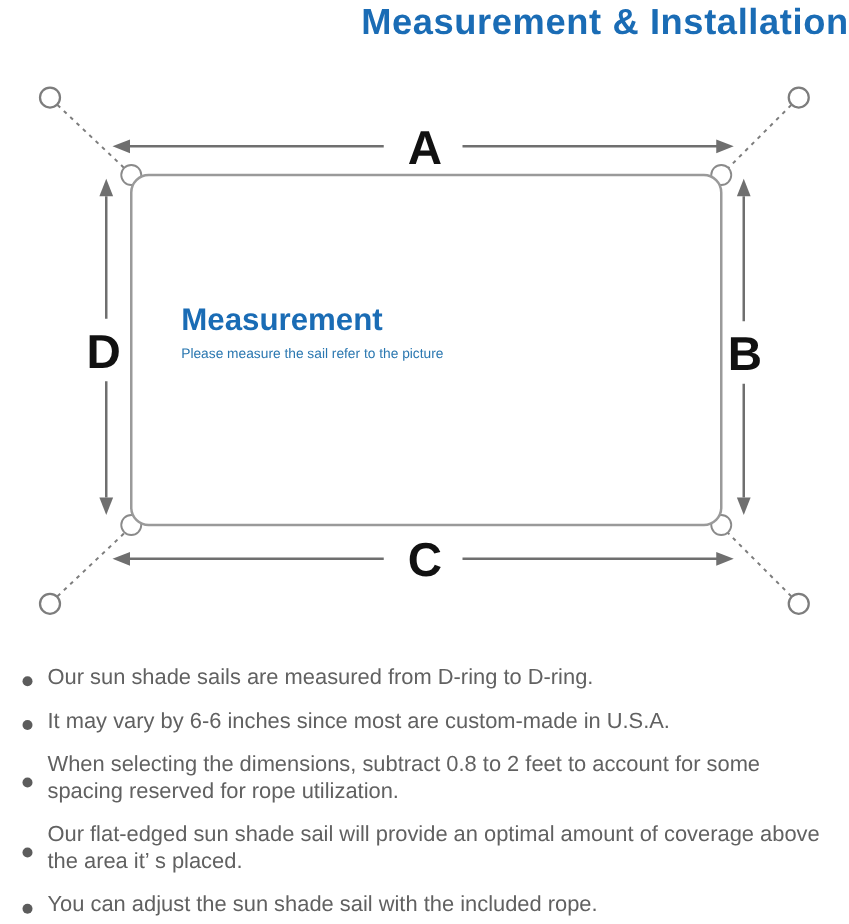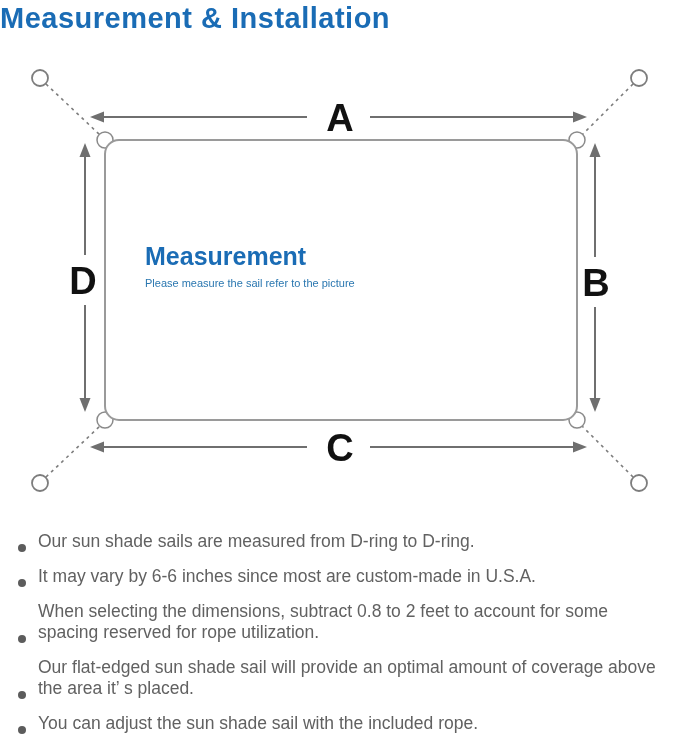--- a/index.html
+++ b/index.html
@@ -2,21 +2,21 @@
 <html><head>
 <meta charset="utf-8">
 <style>
   html,body{margin:0;padding:0;background:#ffffff;}
   body{width:679px;height:739px;position:relative;overflow:hidden;
        font-family:"Liberation Sans", sans-serif;}
   .stage{position:absolute;inset:0;width:679px;height:739px;}
 
   .page-title{
     position:absolute;top:2px;left:0;width:679px;
-    text-align:left;font-size:29px;font-weight:bold;
+    text-align:right;font-size:29px;font-weight:bold;
     color:#1a6cb5;letter-spacing:0.5px;
   }
 
   svg.diagram{position:absolute;left:0;top:0;width:679px;height:739px;}
 
   .center-text{
     position:absolute;left:105px;top:242px;width:568px;
     text-align:left;
     margin-left:40px;
   }
@@ -25,21 +25,21 @@
   }
   .center-text .subheading{
     font-size:11px;color:#2a77b0;margin:6px 0 0 0;
   }
 
   .notes{
     position:absolute;left:14px;top:531px;width:650px;
     list-style:none;margin:0;padding:0;
   }
   .notes li{
-    display:flex;align-items:flex-end;
+    display:flex;align-items:center;
     margin-bottom:14px;
     color:#616161;font-size:17.5px;line-height:21px;
   }
   .bullet-dot{
     flex:0 0 auto;width:8px;height:8px;border-radius:50%;
     background:#5c5c5c;margin:7px 12px 0 4px;
   }
   .note-text{flex:1 1 auto;max-width:632px;}
 </style>
 </head>

